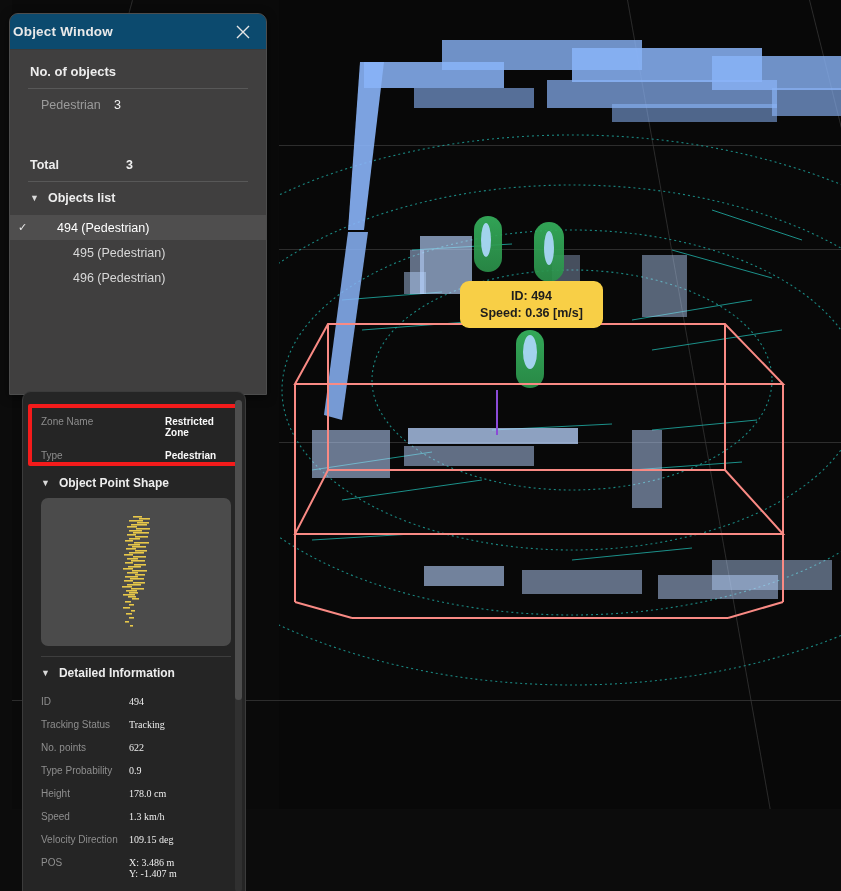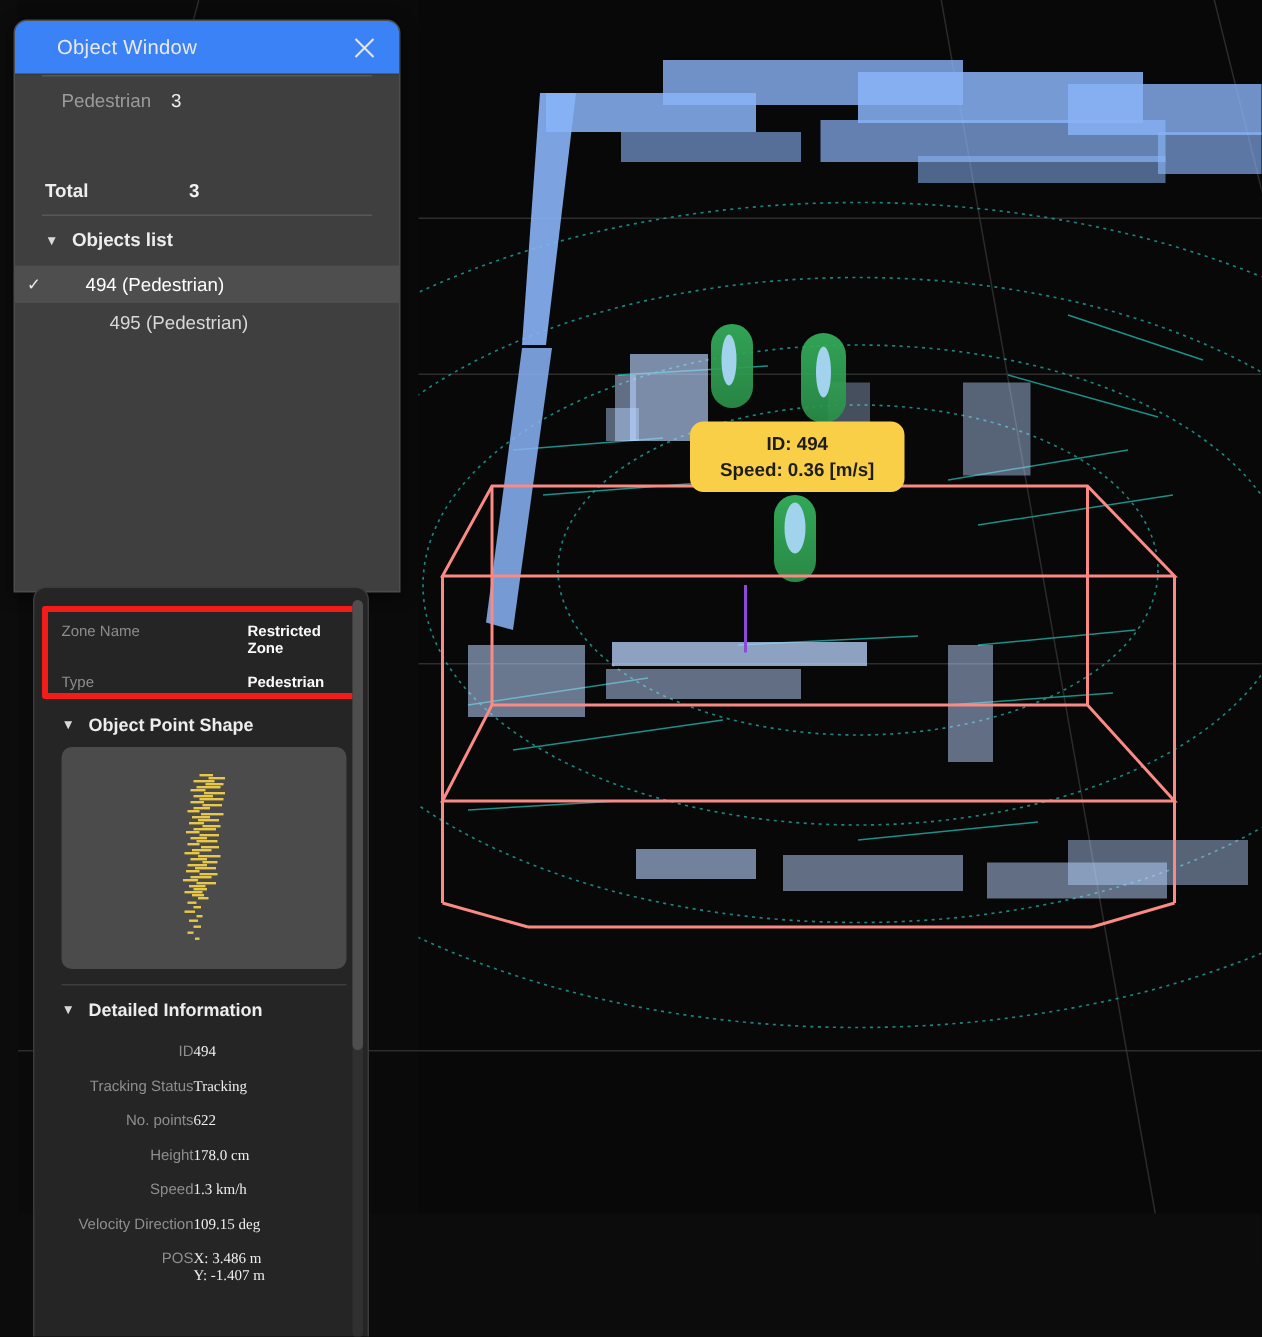--- a/index.html
+++ b/index.html
@@ -33,24 +33,25 @@
   
   #objwin {
     position: absolute; left: 9px; top: 13px; width: 258px; height: 382px;
     background: #403f3f;
     border: 1px solid #4d4d4d;
     border-radius: 9px 9px 0 0;
     overflow: hidden;
     box-shadow: 0 2px 10px rgba(0,0,0,.55);
   }
   #objwin-titlebar {
-    height: 36px; background: #3b82f6;
+    height: 36px; background: #0c4a6e;
     display: flex; align-items: center; justify-content: space-between;
-    padding: 0 12px 0 28px;
+    padding: 0 12px 0 3px;
     border-bottom: 1px solid #3a3a3a;
+    font-weight: bold;
   }
   #objwin-title { font-size: 13.5px; color: #e9e9e9; letter-spacing: .2px; }
   #objwin-close {
     width: 22px; height: 22px; display: flex; align-items: center; justify-content: center;
     color: #e4e4e4; cursor: pointer;
   }
   .panel-body { padding: 0 18px; }
   .sect-title {
     font-size: 13px; font-weight: bold; color: #ededed;
     padding: 14px 0 9px 2px;
@@ -120,21 +121,21 @@
   }
   #shape-box {
     height: 148px; background: #4b4b4b; border-radius: 7px;
     margin: 2px 0 10px 0; position: relative; overflow: hidden;
   }
   #shape-canvas { position: absolute; left: 0; top: 0; width: 100%; height: 100%; }
   .thin-hr { height: 1px; background: #3e3e3e; margin: 2px 0 0 0; }
 
   .detail-rows { padding-top: 4px; }
   .detail-rows .kv-row { padding: 6px 0; }
-  .detail-rows .kv-key { width: 88px; color: #8e8e8e; text-align: right; }
+  .detail-rows .kv-key { width: 88px; color: #8e8e8e; }
   .detail-rows .kv-val { color: #eeeeee; font-family: Liberation Serif, serif; }
   .kv-val .multi { display: block; }
 
   #detail-scrollbar {
     position: absolute; right: 3px; top: 8px; width: 7px; height: 492px;
     background: #303030; border-radius: 4px;
   }
   #detail-thumb {
     position: absolute; left: 0; top: 0; width: 7px; height: 300px;
     background: #4e4e4e; border-radius: 4px;
@@ -283,20 +284,21 @@
     <div id="objwin-titlebar">
       <span id="objwin-title">Object Window</span>
       <span id="objwin-close">
         <svg width="14" height="14" viewBox="0 0 14 14">
             <path d="M1 1 L13 13 M13 1 L1 13" stroke="#e6e6e6" stroke-width="1.4" fill="none"></path>
           </svg>
       </span>
     </div>
 
     <div class="panel-body">
+      <div class="sect-title">No. of objects</div>
       <div class="hr"></div>
 
       <div class="count-row">
         <span class="count-label">Pedestrian</span>
         <span class="count-value">3</span>
       </div>
 
       <div class="spacer-block"></div>
 
       <div class="total-row">
@@ -310,20 +312,23 @@
         <span>Objects list</span>
       </div>
 
       <div id="objects-list">
         <div class="obj-item selected">
           <span class="obj-check">✓</span>
           <span class="obj-label">494 (Pedestrian)</span>
         </div>
         <div class="obj-item">
           <span class="obj-label">495 (Pedestrian)</span>
+        </div>
+        <div class="obj-item">
+          <span class="obj-label">496 (Pedestrian)</span>
         </div>
       </div>
     </div>
   </div>
 
   <div id="detailwin">
     <div id="detail-scroll">
 
       <div class="zone-rows">
         <div class="kv-row">
@@ -412,20 +417,24 @@
         </div>
         <div class="kv-row">
           <span class="kv-key">Tracking Status</span>
           <span class="kv-val">Tracking</span>
         </div>
         <div class="kv-row">
           <span class="kv-key">No. points</span>
           <span class="kv-val">622</span>
         </div>
         <div class="kv-row">
+          <span class="kv-key">Type Probability</span>
+          <span class="kv-val">0.9</span>
+        </div>
+        <div class="kv-row">
           <span class="kv-key">Height</span>
           <span class="kv-val">178.0 cm</span>
         </div>
         <div class="kv-row">
           <span class="kv-key">Speed</span>
           <span class="kv-val">1.3 km/h</span>
         </div>
         <div class="kv-row">
           <span class="kv-key">Velocity Direction</span>
           <span class="kv-val">109.15 deg</span>

